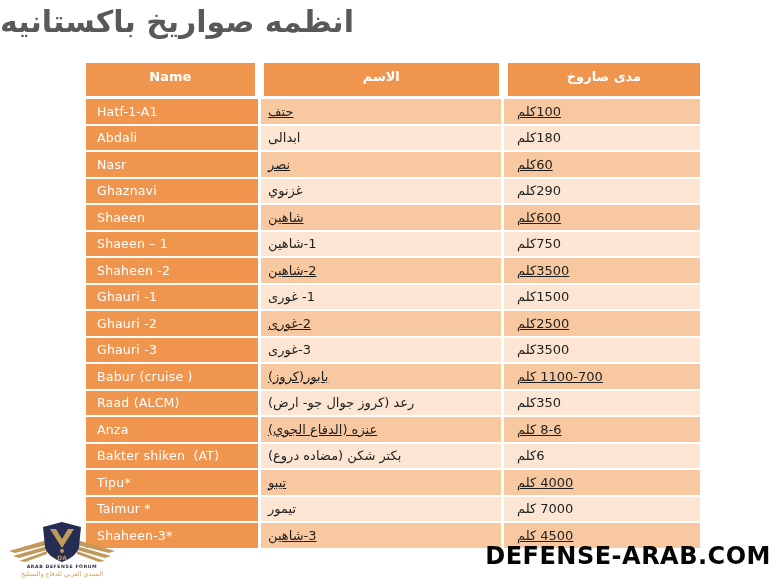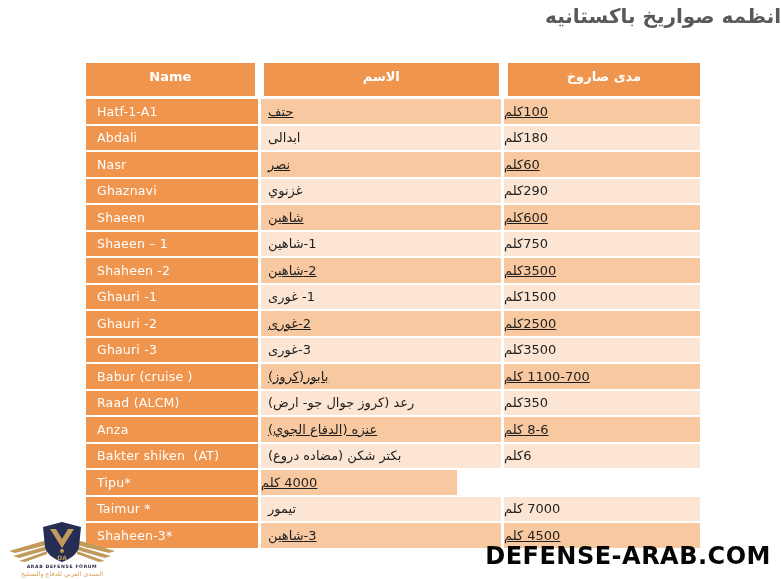--- a/index.html
+++ b/index.html
@@ -3,21 +3,21 @@
 <meta charset="utf-8">
 <style>
   html,body{margin:0;padding:0;background:#888;}
   .slide{
     position:relative; width:781px; height:579px; background:#ffffff;
     overflow:hidden; font-family:"DejaVu Sans",sans-serif;
     margin:0 auto;
   }
   .slide-title{
     position:absolute; top:4px; left:0; width:100%;
-    text-align:right; font-size:20px; font-weight:bold; color:#595959;
+    text-align:left; font-size:30px; font-weight:bold; color:#595959;
     letter-spacing:0.5px; margin:0;
   }
   
   .mtable{position:absolute; left:86px; top:63px; width:614px;}
   .thead{display:flex; height:36px;gap:6px;}
   .hc{
     box-sizing:border-box; background:#F0954E; color:#ffffff;
     font-weight:bold; font-size:13px;
     display:flex; justify-content:center; align-items:flex-start;
     padding-top:6px; border-bottom:3px solid #ffffff;
@@ -30,21 +30,21 @@
     box-sizing:border-box; display:flex; align-items:center;
     border-bottom:2px solid #ffffff; overflow:hidden;
   }
   .cell-name{
     background:#F0954E; color:#ffffff; font-weight:normal; font-size:12.5px;
     padding-left:11px; letter-spacing:0.2px; white-space:pre;
   }
   .trow.dark .cell-ar, .trow.dark .cell-range{background:#F8C9A0;text-decoration:underline;}
   .trow.light .cell-ar, .trow.light .cell-range{background:#FCE5D2;}
   .cell-ar{color:#1f1f1f; font-size:13px; padding-left:7px;}
-  .cell-range{color:#1f1f1f; font-size:13px; padding-left:0;}
+  .cell-range{color:#1f1f1f; font-size:13px; padding-left:13px;}
   .sfx,.val{white-space:pre; color:#1f1f1f; font-size:13px;}
   
   .site-watermark{
     position:absolute; top:542px; right:10px;
     font-size:24px; font-weight:bold; color:#060606; letter-spacing:0.5px;
   }
   .logo{position:absolute; left:5px; top:520px; width:114px; height:58px;}
 </style>
 </head>
 <body>
@@ -215,20 +215,24 @@
             <span dir="rtl">بكتر شكن (مضاده دروع)</span>
             <span class="sfx"></span>
           </div>
           <div class="c c3w cell-range">
             <span>كلم</span>
             <span class="val">6</span>
           </div>
         </div>
         <div class="trow dark">
           <div class="c c1w cell-name"><span>Tipu*</span></div>
+          <div class="c c2w cell-ar">
+            <span dir="rtl">تيبو</span>
+            <span class="sfx"></span>
+          </div>
           <div class="c c3w cell-range">
             <span>كلم</span>
             <span class="val"> 4000</span>
           </div>
         </div>
         <div class="trow light">
           <div class="c c1w cell-name"><span>Taimur *</span></div>
           <div class="c c2w cell-ar">
             <span dir="rtl">تيمور</span>
             <span class="sfx"></span>

